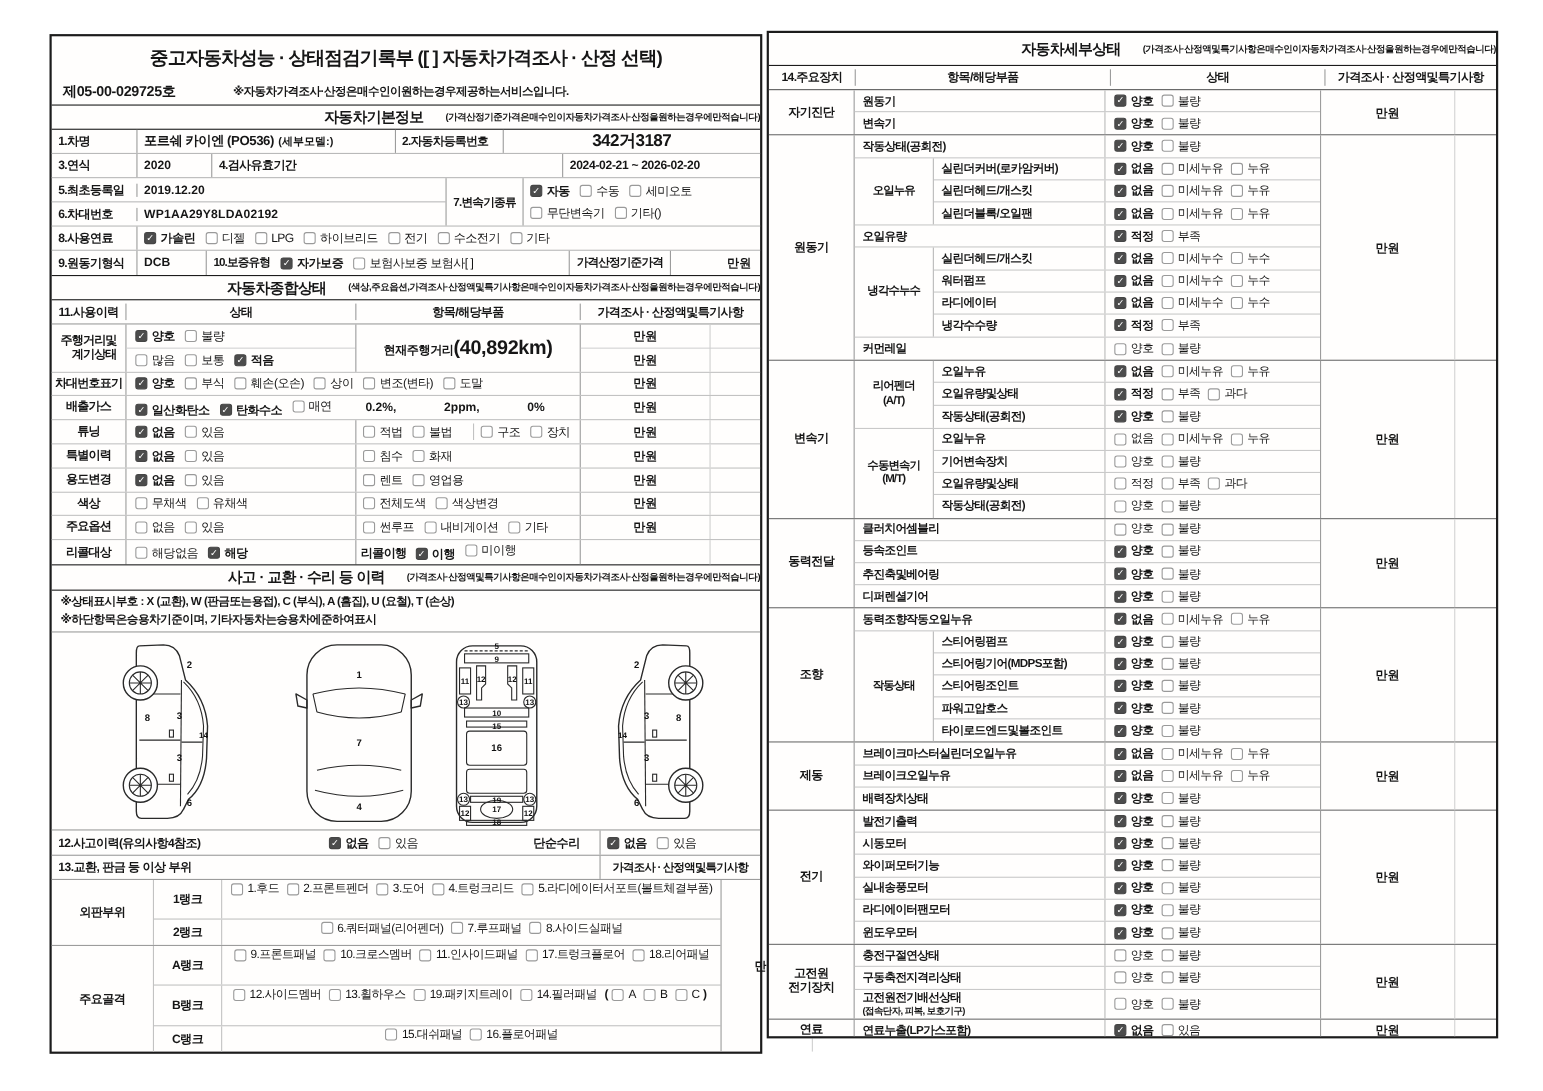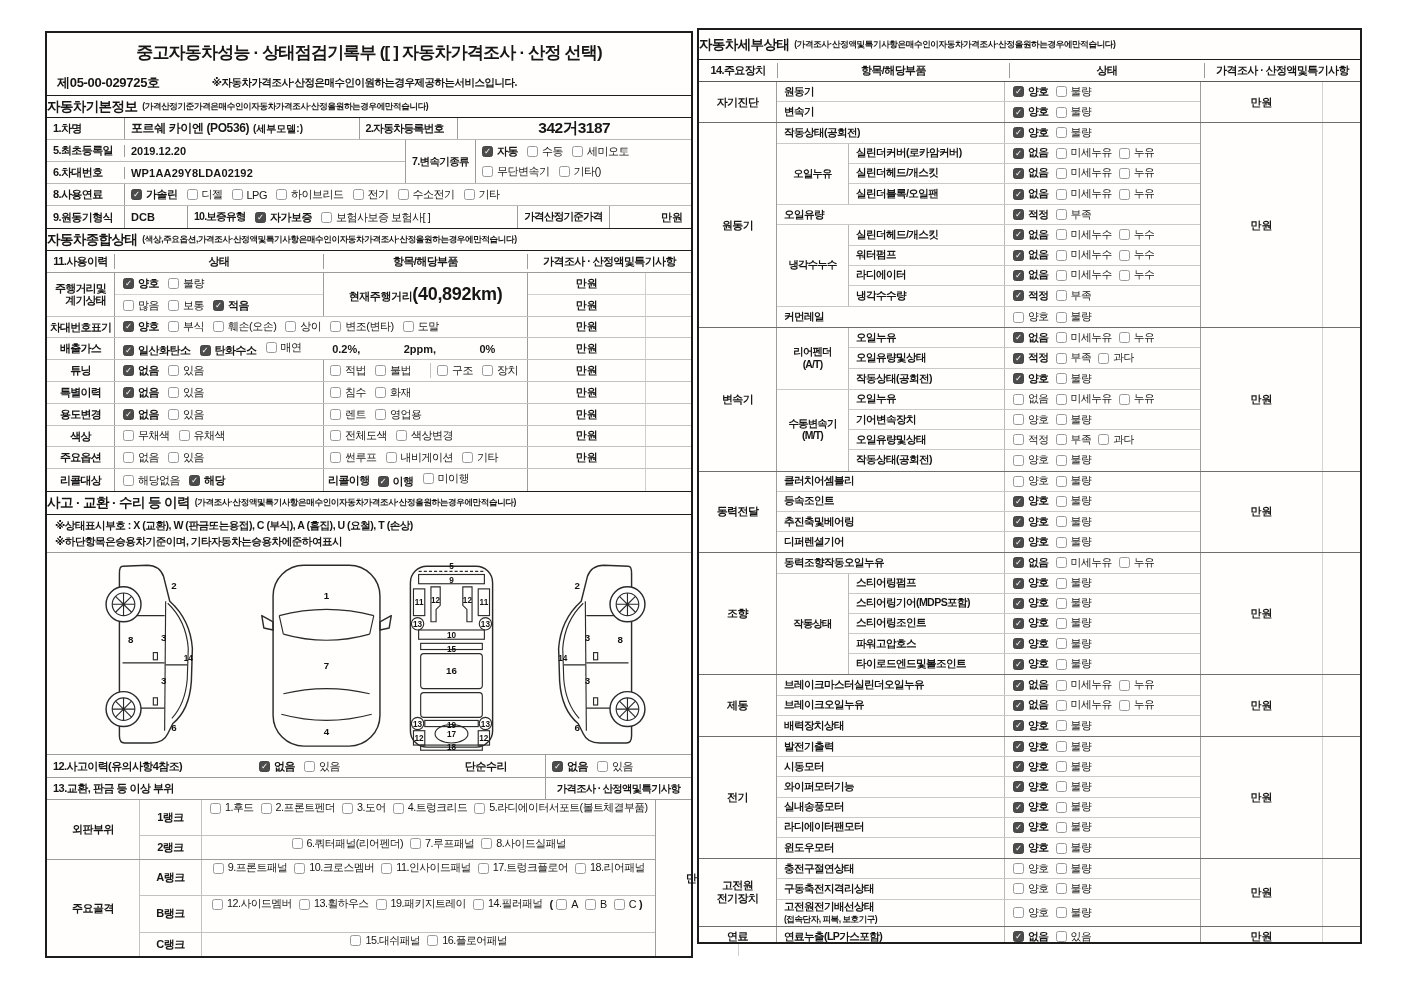--- a/index.html
+++ b/index.html
@@ -4,21 +4,21 @@
 <style>
   *{box-sizing:border-box;margin:0;padding:0}
   html,body{background:#fff}
   .page{position:relative;width:1403px;height:992px;background:#fff;overflow:hidden;
     font-family:"Liberation Sans","DejaVu Sans",sans-serif;color:#161616}
   .panel{position:absolute;border:2.2px solid #1c1c1c;background:#fffefd;display:flex;flex-direction:column}
   #left-panel{left:45px;top:31px;width:648px;height:927px}
   #right-panel{left:697px;top:28px;width:665px;height:916px}
 
   
-  .sec-head{display:flex;align-items:center;justify-content:flex-start;gap:5px;
+  .sec-head{display:flex;align-items:center;justify-content:flex-end;gap:20px;
     border-top:1.6px solid #1c1c1c;border-bottom:1.6px solid #1c1c1c;flex:none}
   .sec-head .t{font-size:13.5px;font-weight:800;letter-spacing:-0.6px}
   .sec-head .n{font-size:8.6px;font-weight:600;letter-spacing:-0.4px}
   .first-head{border-top:none}
 
   
   .opt{display:inline-flex;align-items:center;margin-right:9px;white-space:nowrap}
   .box{width:11px;height:11px;border:1.4px solid #9a9a9a;border-radius:2.5px;background:#fff;
     margin-right:4px;flex:none;font-size:8.5px;line-height:9px;text-align:center;color:#fff}
   .box.on{background:#4c4c4c;border-color:#454545}
@@ -95,21 +95,21 @@
   #diag3{left:357px;width:95px}
   #diag4{left:462px;width:165px}
   .diag svg{width:100%;height:100%}
   svg .ol{fill:none;stroke:#2a2a2a;stroke-width:1.4;stroke-linejoin:round;stroke-linecap:round}
   svg .th{fill:none;stroke:#2a2a2a;stroke-width:1.1}
   svg .wh{fill:#fff;stroke:#2a2a2a;stroke-width:1.4}
   svg text{font-family:"Liberation Sans",sans-serif;font-size:9.5px;font-weight:700;fill:#111;text-anchor:middle}
   svg text.sm{font-size:8px}
 
   .row12{height:23px;display:flex;align-items:stretch;border-bottom:1px solid #9c9c9c;font-size:11px;flex:none}
-  .r12-label{width:212px;display:flex;align-items:center;font-weight:700;letter-spacing:-0.6px;padding-left:6px;flex:none}
+  .r12-label{width:252px;display:flex;align-items:center;font-weight:700;letter-spacing:-0.6px;padding-left:6px;flex:none}
   .r12-opts{width:168px;display:flex;align-items:center;flex:none}
   .r12-mid{flex:1;display:flex;align-items:center;justify-content:center;font-weight:700;letter-spacing:-0.4px}
   .r12-opts2{width:146px;display:flex;align-items:center;padding-left:6px;flex:none;border-left:1px solid #9c9c9c}
   .row13{height:22px;display:flex;align-items:stretch;border-bottom:1px solid #9c9c9c;font-size:11px;flex:none}
   .r13-label{flex:1;display:flex;align-items:center;font-weight:700;letter-spacing:-0.5px;padding-left:6px}
   .r13-price{width:146px;display:flex;align-items:center;justify-content:center;font-weight:700;
     font-size:10.4px;letter-spacing:-0.7px;border-left:1px solid #9c9c9c;flex:none}
 
   .ranks{flex:1;display:flex;flex:none;height:156px}
   .ranks-left{flex:1;display:flex;flex-direction:column}
@@ -184,20 +184,27 @@
     <div class="b-row">
       <div class="bc b-label">1.차명</div>
       <div class="bc vline" style="flex:1">
         <span class="car-name">포르쉐 카이엔 (PO536)</span>
         <span class="car-name-note">(세부모델:)</span>
       </div>
       <div class="bc vline reg-label">2.자동차등록번호</div>
       <div class="bc vline reg-value">342거3187</div>
     </div>
 
+    <div class="b-row">
+      <div class="bc b-label">3.연식</div>
+      <div class="bc vline b-val" style="width:68px">2020</div>
+      <div class="bc vline" style="width:118px;font-weight:700;letter-spacing:-0.6px">4.검사유효기간</div>
+      <div class="bc" style="flex:1"></div>
+      <div class="bc vline period">2024-02-21 ~ 2026-02-20</div>
+    </div>
 
     <div class="b-two">
       <div class="b-two-left">
         <div class="sub">
           <div class="bc b-label">5.최초등록일</div>
           <div class="bc vline b-val" style="flex:1">2019.12.20</div>
         </div>
         <div class="sub">
           <div class="bc b-label">6.차대번호</div>
           <div class="bc vline b-val" style="flex:1;letter-spacing:0.2px">WP1AA29Y8LDA02192</div>

